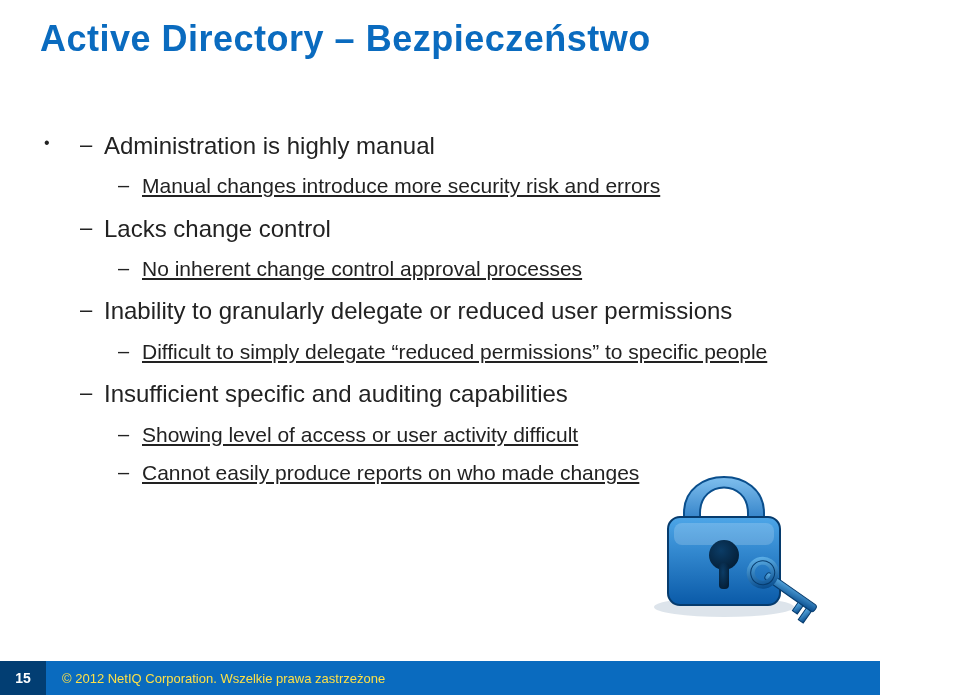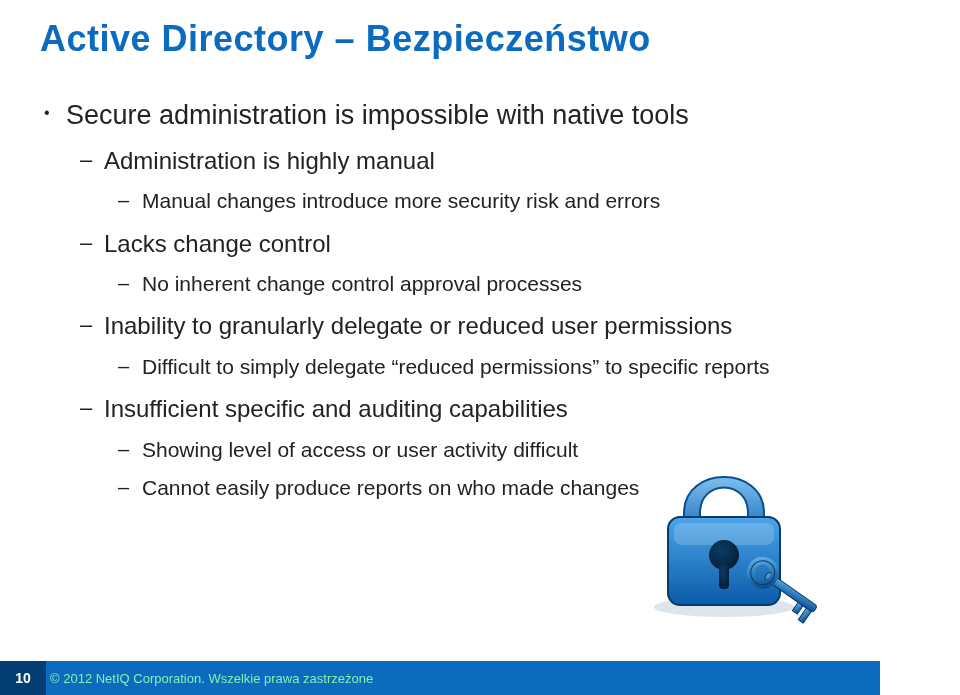--- a/index.html
+++ b/index.html
@@ -3,45 +3,44 @@
 <meta charset="utf-8">
 <style>
   * { margin: 0; padding: 0; box-sizing: border-box; }
   html, body { width: 960px; height: 695px; font-family: Arial, Helvetica, sans-serif; background: #fff; }
   .slide { position: relative; width: 880px; height: 695px; background: #ffffff; }
   .title { position: absolute; top: 18px; left: 40px; font-size: 36px; font-weight: bold; color: #0a6bbf; letter-spacing: 0.5px; }
   .content { position: absolute; top: 100px; left: 40px; right: 40px; }
   ul { list-style: none; }
   .lvl1 > li { font-size: 27px; color: #222; margin-bottom: 10px; padding-left: 26px; position: relative; }
   .lvl1 > li::before { content: "•"; position: absolute; left: 4px; top: 4px; font-size: 16px; color: #222; }
-  .lvl2 { margin-top: 14px; }
+  .lvl2 { margin-top: 30px; }
   .lvl2 > li { font-size: 24px; color: #222; margin-bottom: 12px; padding-left: 38px; position: relative; line-height: 1.35; }
   .lvl2 > li::before { content: "–"; position: absolute; left: 14px; top: 0; font-size: 22px; color: #222; }
   .lvl3 { margin-top: 10px; }
-  .lvl3 > li { font-size: 21px; color: #222; margin-bottom: 10px; padding-left: 38px; position: relative; line-height: 1.35; }
+  .lvl3 > li { font-size: 21px; color: #222; margin-bottom: 10px; padding-left: 38px; position: relative; line-height: 1.35; text-decoration: underline; }
   .lvl3 > li::before { content: "–"; position: absolute; left: 14px; top: 0; font-size: 20px; color: #222; }
 
   .footer { position: absolute; bottom: 0; left: 0; right: 0; height: 34px; background: #0a6bbf; display: flex; align-items: center; }
   .pagenum { width: 46px; height: 34px; background: #023e73; color: #fff; font-size: 14px; font-weight: bold; display: flex; align-items: center; justify-content: center; }
-  .copyright { color: #86efac; font-size: 13px; padding-left: 4px; }
+  .copyright { color: #fde047; font-size: 13px; padding-left: 16px; }
 
   .lock-icon { position: absolute; right: 46px; bottom: 70px; width: 200px; height: 200px; }
   .lock-icon svg { width: 100%; height: 100%; }
 </style>
 </head>
 <body>
 
 <div class="slide">
 
   <div class="title">Active Directory – Bezpieczeństwo</div>
 
   <div class="content">
     <ul class="lvl1">
       <li>
-        <span>Secure administration is impossible with native tools</span>
         <ul class="lvl2">
           <li>
             <span>Administration is highly manual</span>
             <ul class="lvl3">
               <li>
                 <span>Manual changes introduce more security risk and errors</span>
               </li>
             </ul>
           </li>
           <li>
@@ -49,21 +48,21 @@
             <ul class="lvl3">
               <li>
                 <span>No inherent change control approval processes</span>
               </li>
             </ul>
           </li>
           <li>
             <span>Inability to granularly delegate or reduced user permissions</span>
             <ul class="lvl3">
               <li>
-                <span>Difficult to simply delegate “reduced permissions” to specific reports</span>
+                <span>Difficult to simply delegate “reduced permissions” to specific people</span>
               </li>
             </ul>
           </li>
           <li>
             <span>Insufficient specific and auditing capabilities</span>
             <ul class="lvl3">
               <li>
                 <span>Showing level of access or user activity difficult</span>
               </li>
               <li>
@@ -112,17 +111,17 @@
         <rect x="0" y="-4" width="60" height="8" rx="3" fill="url(#keyGrad)" stroke="#063b6d" stroke-width="1"></rect>
         <circle cx="-4" cy="0" r="12" fill="none" stroke="url(#keyGrad)" stroke-width="8"></circle>
         <circle cx="-4" cy="0" r="12" fill="none" stroke="#063b6d" stroke-width="1"></circle>
         <rect x="42" y="4" width="6" height="10" fill="url(#keyGrad)" stroke="#063b6d" stroke-width="1"></rect>
         <rect x="52" y="4" width="6" height="14" fill="url(#keyGrad)" stroke="#063b6d" stroke-width="1"></rect>
       </g>
     </svg>
   </div>
 
   <div class="footer">
-    <div class="pagenum">10</div>
+    <div class="pagenum">15</div>
     <div class="copyright">© 2012 NetIQ Corporation. Wszelkie prawa zastrzeżone</div>
   </div>
 
 </div>
 
 </body></html>

